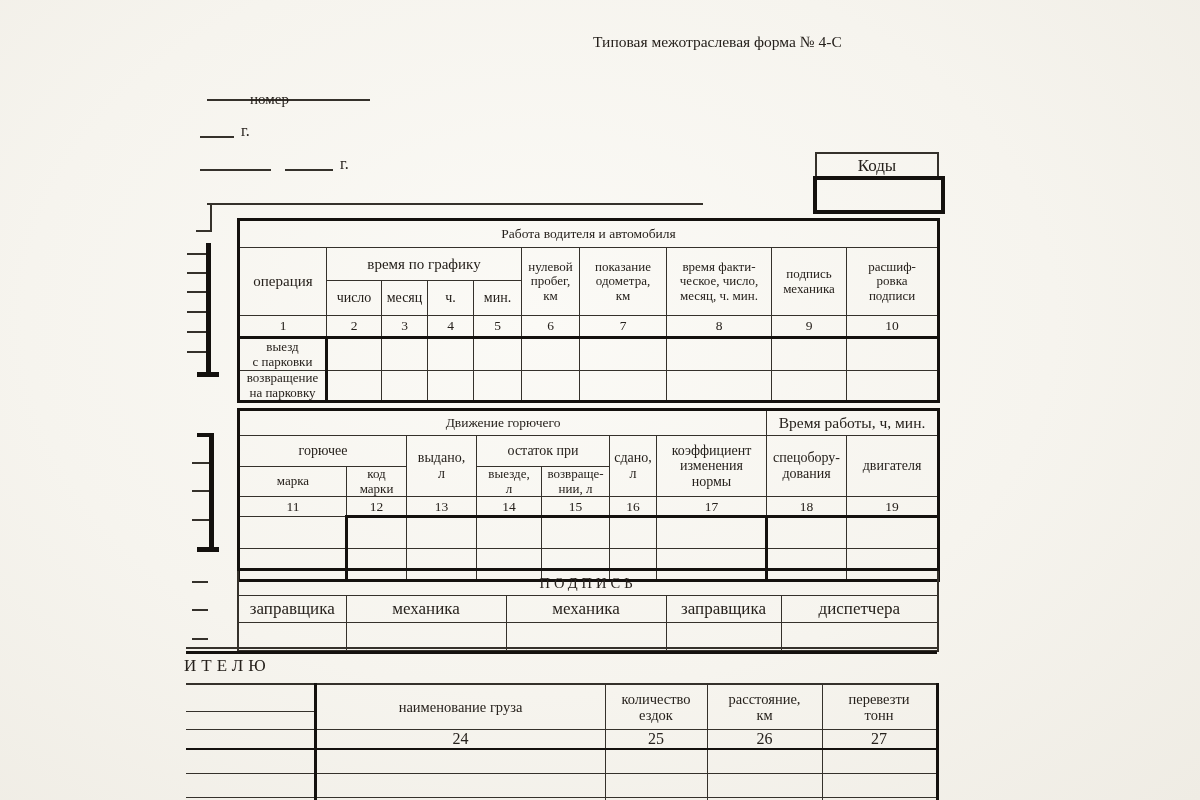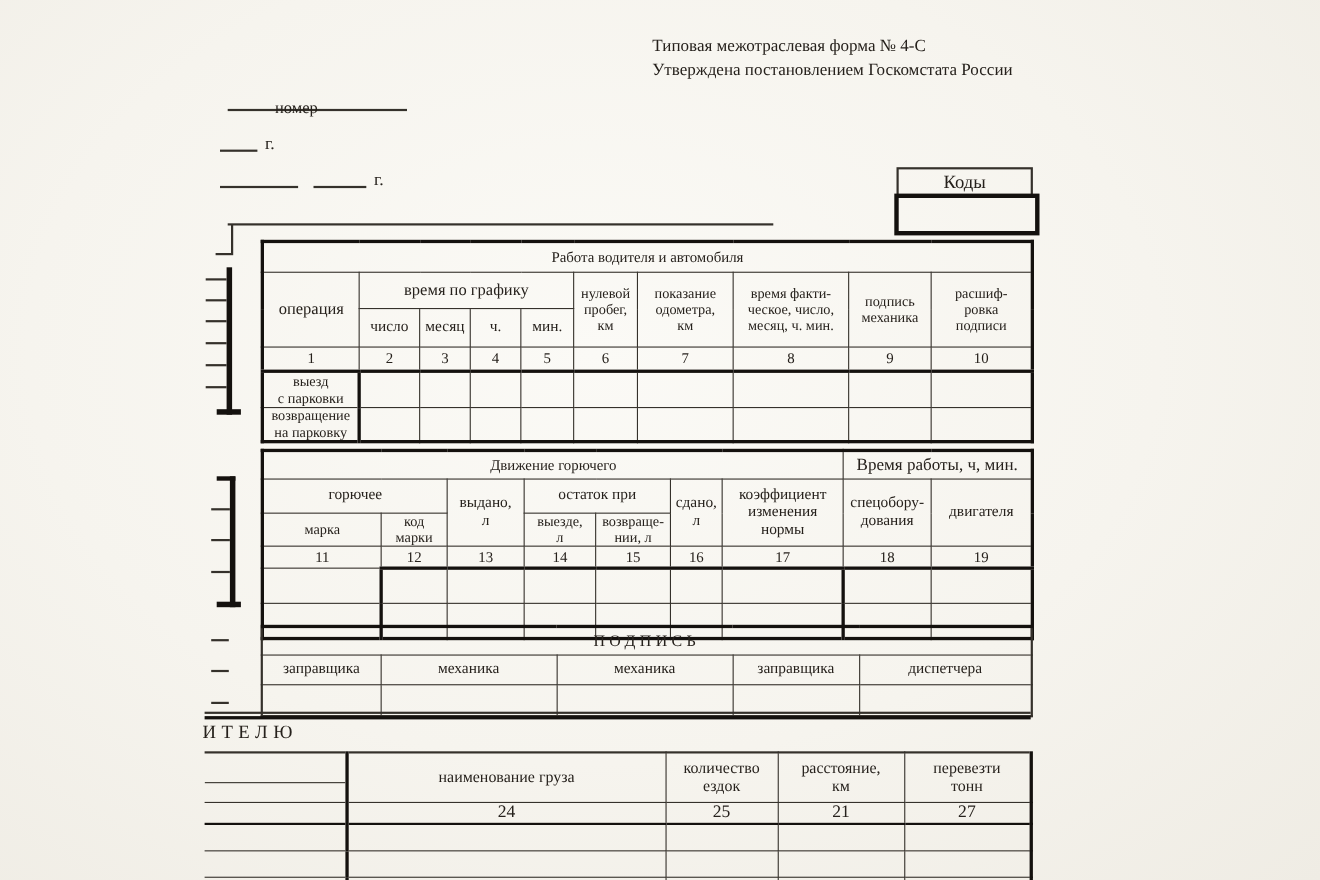--- a/index.html
+++ b/index.html
@@ -64,21 +64,21 @@
   .t2 .r-nums td{height:18px;}
   .t2 .r-nums td:not(:first-child){border-bottom:3px solid var(--thick);}
   .t2 .r-b td{height:30px;}
   .t2 .r-b td:nth-child(2){border-left:3px solid var(--thick);}
   .t2 .r-b td:nth-child(7){border-right:3px solid var(--thick);}
   .t2 .r-b td:nth-child(8){border-left:3px solid var(--thick);}
 
   
   .t3{left:237px;top:568px;width:700px;border:2px solid var(--line);border-top:3px solid var(--thick);}
   .t3 .r-title td{height:24px;font-size:14.5px;}
-  .t3 .r-lbl td{height:26px;font-size:14px;}
+  .t3 .r-lbl td{height:26px;font-size:17px;}
   .t3 .r-emp td{height:27px;}
 
   
   .t4{left:186px;top:683px;width:751px;border-top:2px solid var(--line);border-right:3px solid var(--thick);}
   .t4 td{border-width:1.6px;}
   .t4 td:first-child{border-left:none;border-right:3px solid var(--thick);}
   .t4 .r-h td{height:44px;font-size:14.5px;}
   .t4 .r-nums td{height:16px;border-bottom:2.5px solid var(--thick);font-size:16px;}
   .t4 .r-e td{height:23px;}
   .frag-split{height:26px;border-bottom:1.5px solid var(--line);}
@@ -89,21 +89,20 @@
   
   .tick{position:absolute;height:1.6px;background:var(--line);}
 </style>
 </head>
 <body>
 
 <div id="page">
 
   <div class="abs approval">
     <div>Типовая межотраслевая форма № 4-С</div>
-    <div>Утверждена постановлением Госкомстата России</div>
   </div>
 
   <div class="rule" style="left:207px;top:99px;width:163px;height:1.6px;"></div>
   <div class="abs small-label" style="left:250px;top:91px;">номер</div>
 
   <div class="rule" style="left:200px;top:136px;width:34px;height:1.6px;"></div>
   <div class="abs g-label" style="left:241px;top:122px;">г.</div>
 
   <div class="rule" style="left:200px;top:169px;width:71px;height:1.6px;"></div>
   <div class="rule" style="left:285px;top:169px;width:48px;height:1.6px;"></div>
@@ -381,21 +380,21 @@
       </td>
       <td>
         <span class="ln">перевезти</span>
             <span class="ln">тонн</span>
       </td>
     </tr>
     <tr class="r-nums">
       <td></td>
       <td>24</td>
       <td>25</td>
-      <td>21</td>
+      <td>26</td>
       <td>27</td>
     </tr>
     <tr class="r-e">
       <td></td>
           <td></td>
       <td></td>
           <td></td>
       <td></td>
     </tr>
     <tr class="r-e">

